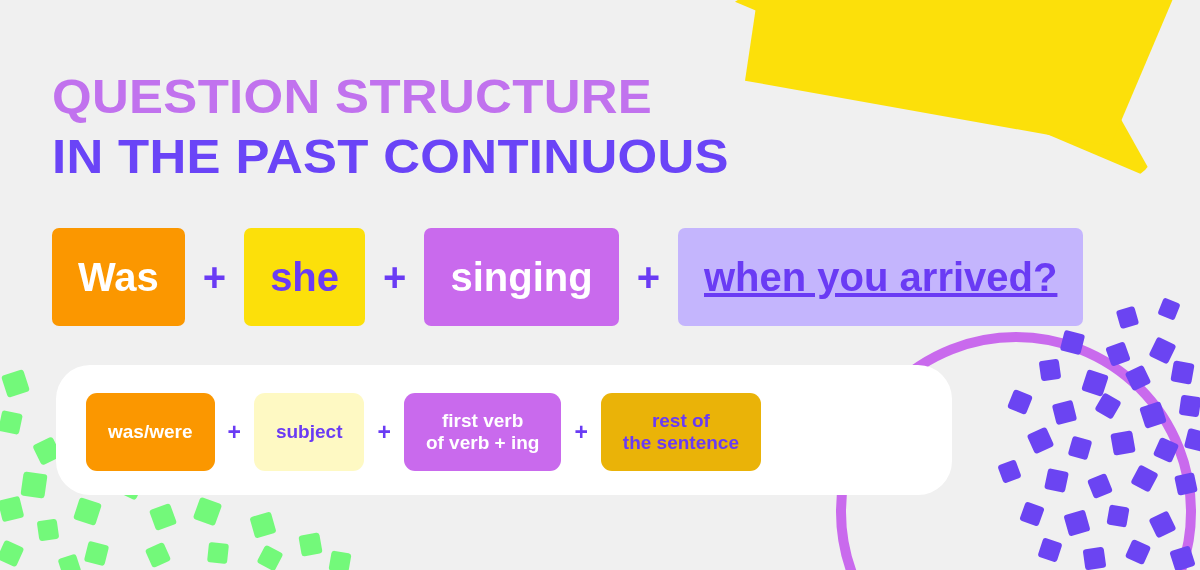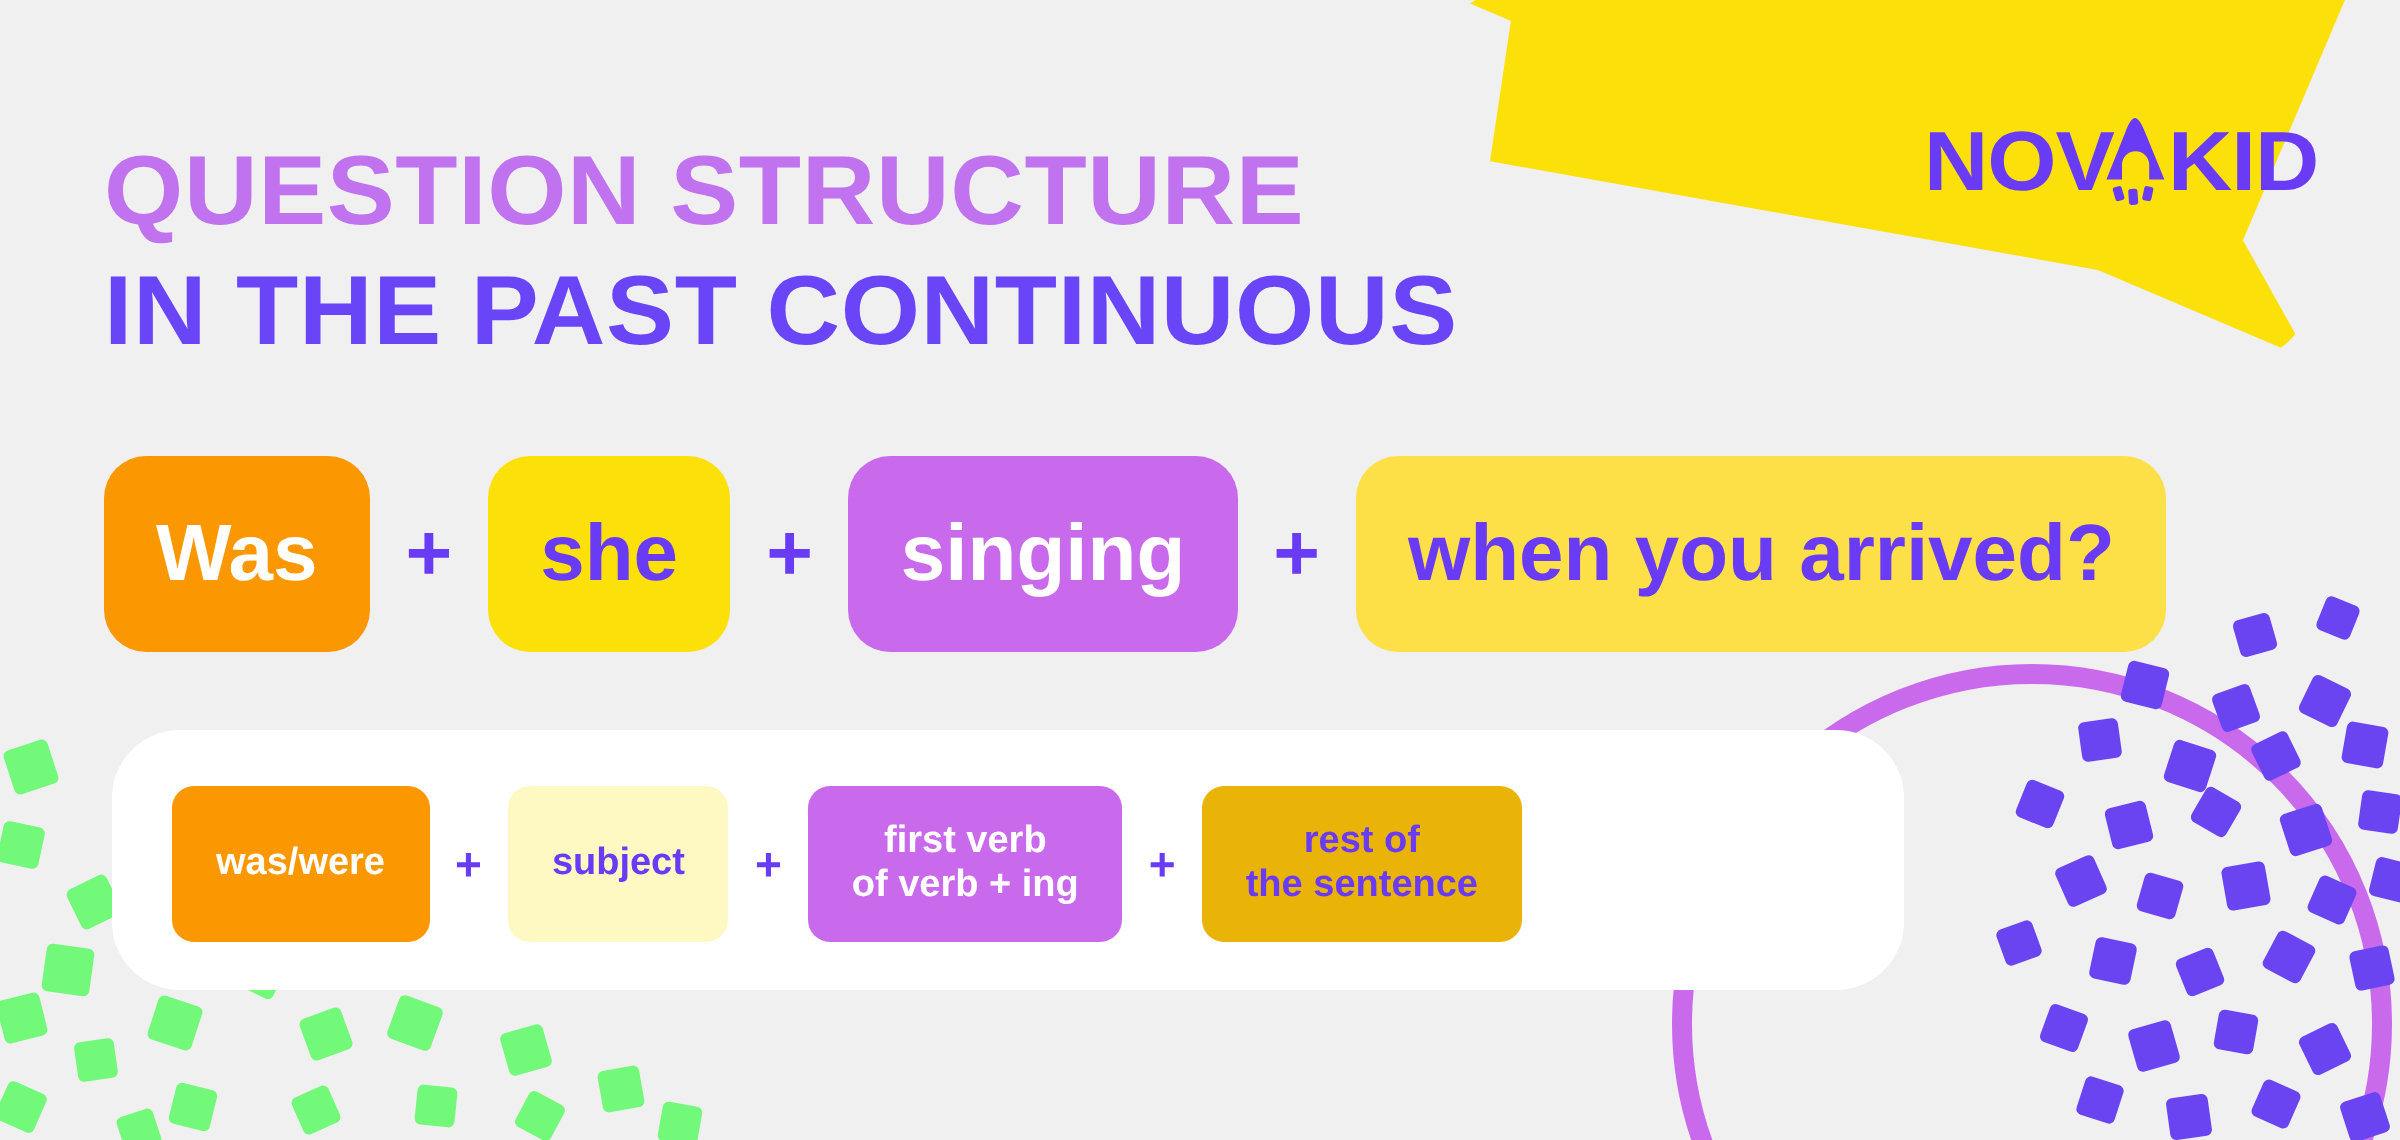--- a/index.html
+++ b/index.html
@@ -76,21 +76,21 @@
   .logo .rocket { position:relative; width:36px; height:46px; margin:0 -2px; }
   .logo .rocket svg { position:absolute; left:0; top:0; }
 
   
   .row-main {
     position:absolute; left:52px; top:228px;
     display:flex; align-items:center; z-index:6;
   }
   .chip {
     display:flex; align-items:center; justify-content:center;
-    border-radius:21px;
+    border-radius:7px;
     font-weight:bold;
     text-align:center;
   }
   .chip-main { height:98px; font-size:40px; padding:0 26px; }
   .plus-main {
     color:#6a3bf4; font-size:40px; font-weight:bold;
     padding:0 18px; line-height:1;
     display:flex; align-items:center; justify-content:center;
   }
 
@@ -173,48 +173,34 @@
       <div class="confetti" style="left: 1084px; top: 548px; width: 21px; height: 21px; background: rgb(107, 68, 242); transform: rotate(-8deg);"></div>
       <div class="confetti" style="left: 1128px; top: 542px; width: 20px; height: 20px; background: rgb(107, 68, 242); transform: rotate(24deg);"></div>
       <div class="confetti" style="left: 1172px; top: 548px; width: 21px; height: 21px; background: rgb(107, 68, 242); transform: rotate(-18deg);"></div>
       <div class="confetti" style="left: 1186px; top: 430px; width: 20px; height: 20px; background: rgb(107, 68, 242); transform: rotate(14deg);"></div>
       <div class="confetti" style="left: 1000px; top: 462px; width: 19px; height: 19px; background: rgb(107, 68, 242); transform: rotate(-20deg);"></div>
       <div class="confetti" style="left: 1050px; top: 300px; width: 18px; height: 18px; background: rgb(107, 68, 242); transform: rotate(12deg);"></div>
       <div class="confetti" style="left: 1118px; top: 308px; width: 19px; height: 19px; background: rgb(107, 68, 242); transform: rotate(-16deg);"></div>
       <div class="confetti" style="left: 1160px; top: 300px; width: 18px; height: 18px; background: rgb(107, 68, 242); transform: rotate(22deg);"></div>
     </div>
 
-  <div class="logo">
-    <span class="txt">NOV</span>
-    <span class="rocket">
-      <svg width="36" height="46" viewBox="0 0 36 46" xmlns="http://www.w3.org/2000/svg">
-        <path d="M17.5 1 C19 1 20.6 3.4 22.6 8.2 L32.2 31.8 L24.6 31.8 L24.6 24.4 C24.6 20.6 21.6 17.6 17.8 17.6
-                 C14 17.6 11 20.6 11 24.4 L11 31.8 L3.2 31.8 L12.6 8.2 C14.5 3.4 16 1 17.5 1 Z" fill="#6a3bf4"></path>
-        <circle cx="17.8" cy="24.6" r="5.4" fill="#fce00a"></circle>
-        <rect x="7.0" y="35.2" width="4.6" height="7.2" rx="1.3" fill="#6a3bf4" transform="rotate(-16 9.3 38.8)"></rect>
-        <rect x="14.3" y="36.4" width="4.6" height="8.0" rx="1.3" fill="#6a3bf4" transform="rotate(-4 16.6 40.4)"></rect>
-        <rect x="21.6" y="35.2" width="4.6" height="7.2" rx="1.3" fill="#6a3bf4" transform="rotate(12 23.9 38.8)"></rect>
-      </svg>
-    </span>
-    <span class="txt">KID</span>
-  </div>
 
   <div class="title-block">
     <div class="title-line l1">QUESTION STRUCTURE</div>
     <div class="title-line l2">IN THE PAST CONTINUOUS</div>
   </div>
 
   <div class="row-main" id="row-main">
       <div class="chip chip-main" style="background: rgb(251, 151, 0); color: rgb(255, 255, 255);">Was</div>
       <div class="plus-main">+</div>
       <div class="chip chip-main" style="background: rgb(252, 224, 10); color: rgb(106, 59, 244);">she</div>
       <div class="plus-main">+</div>
       <div class="chip chip-main" style="background: rgb(201, 106, 237); color: rgb(255, 255, 255);">singing</div>
       <div class="plus-main">+</div>
-      <div class="chip chip-main" style="background: #fde047; color: rgb(106, 59, 244);">when you arrived?</div>
+      <div class="chip chip-main" style="background: #c4b5fd; color: rgb(106, 59, 244); text-decoration: underline;">when you arrived?</div>
     </div>
 
   <div class="card"></div>
 
   <div class="row-form" id="row-form">
       <div class="chip chip-form" style="background: rgb(251, 151, 0); color: rgb(255, 255, 255);">
         <div>
           <div>was/were</div>
         </div>
       </div>

